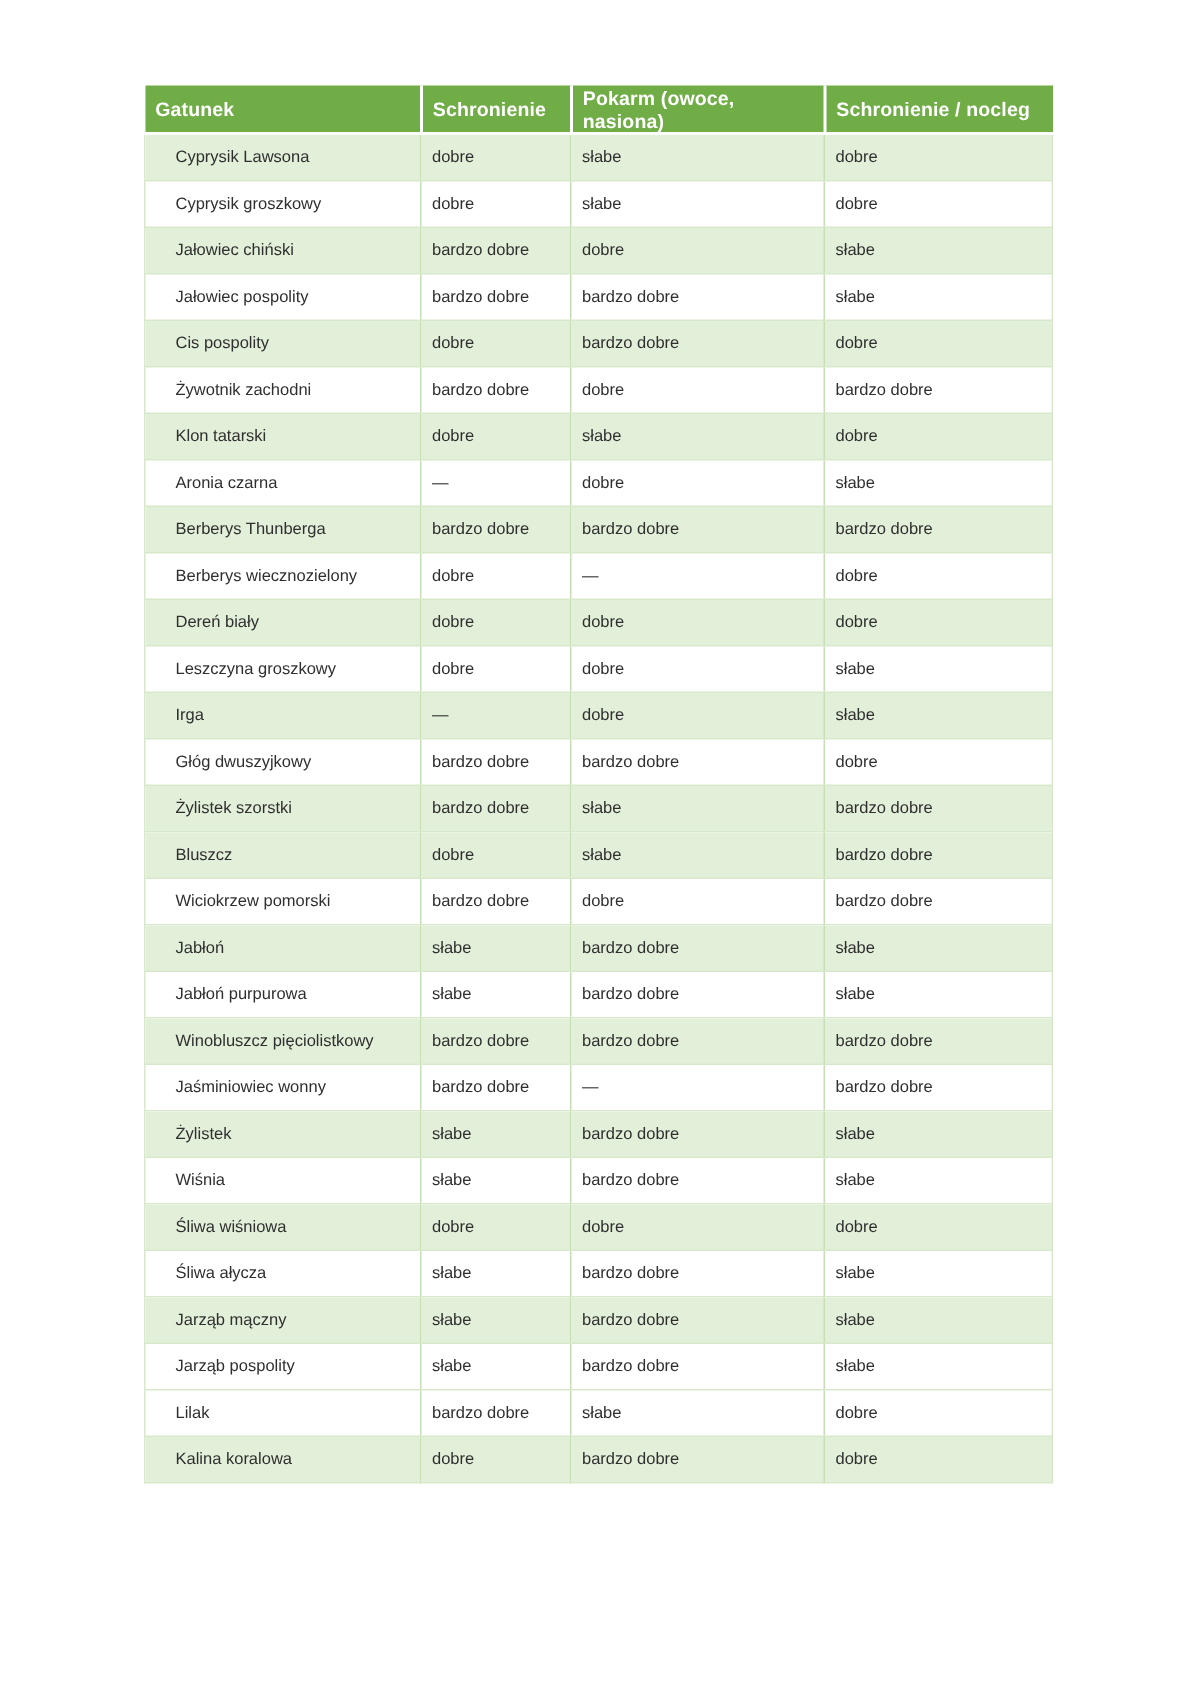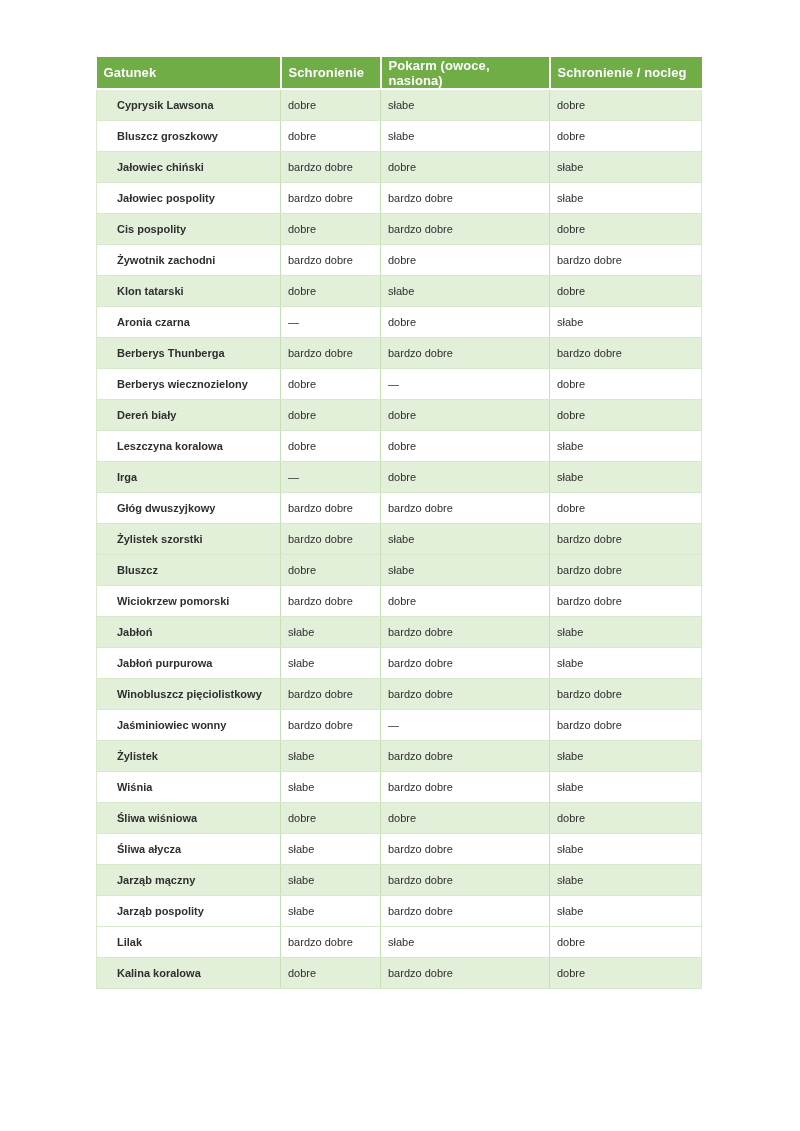--- a/index.html
+++ b/index.html
@@ -54,21 +54,21 @@
     padding:0 4px 0 7px;
     border-left:1px solid var(--border-v);
     border-right:1px solid var(--border-v);
     border-bottom:1px solid var(--border-h);
     background:var(--row-bg);
     vertical-align:middle;
     white-space:nowrap;
     overflow:hidden;
   }
   tbody tr.band td{background:var(--band-bg);}
-  tbody td:first-child{font-weight:bold;border-left:1px solid var(--border-h);padding-left:20px;}
+  tbody td:first-child{font-weight:normal;border-left:1px solid var(--border-h);padding-left:20px;}
   tbody td:last-child{border-right:1px solid var(--border-h);}
 </style>
 </head>
 <body>
 
 <div class="doc-table-wrap">
   <table>
     <colgroup>
       <col class="c1">
         <col class="c2">
@@ -84,21 +84,21 @@
         </tr>
     </thead>
     <tbody id="table-body">
         <tr class="band">
           <td>Cyprysik Lawsona</td>
           <td>dobre</td>
           <td>słabe</td>
           <td>dobre</td>
         </tr>
         <tr>
-          <td>Bluszcz groszkowy</td>
+          <td>Cyprysik groszkowy</td>
           <td>dobre</td>
           <td>słabe</td>
           <td>dobre</td>
         </tr>
         <tr class="band">
           <td>Jałowiec chiński</td>
           <td>bardzo dobre</td>
           <td>dobre</td>
           <td>słabe</td>
         </tr>
@@ -144,21 +144,21 @@
           <td>—</td>
           <td>dobre</td>
         </tr>
         <tr class="band">
           <td>Dereń biały</td>
           <td>dobre</td>
           <td>dobre</td>
           <td>dobre</td>
         </tr>
         <tr>
-          <td>Leszczyna koralowa</td>
+          <td>Leszczyna groszkowy</td>
           <td>dobre</td>
           <td>dobre</td>
           <td>słabe</td>
         </tr>
         <tr class="band">
           <td>Irga</td>
           <td>—</td>
           <td>dobre</td>
           <td>słabe</td>
         </tr>

